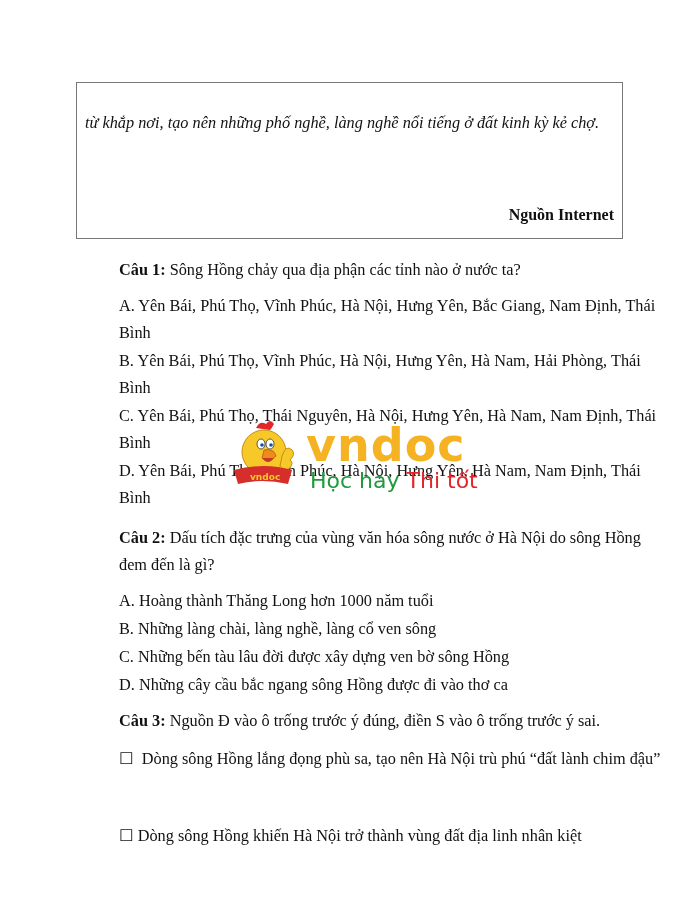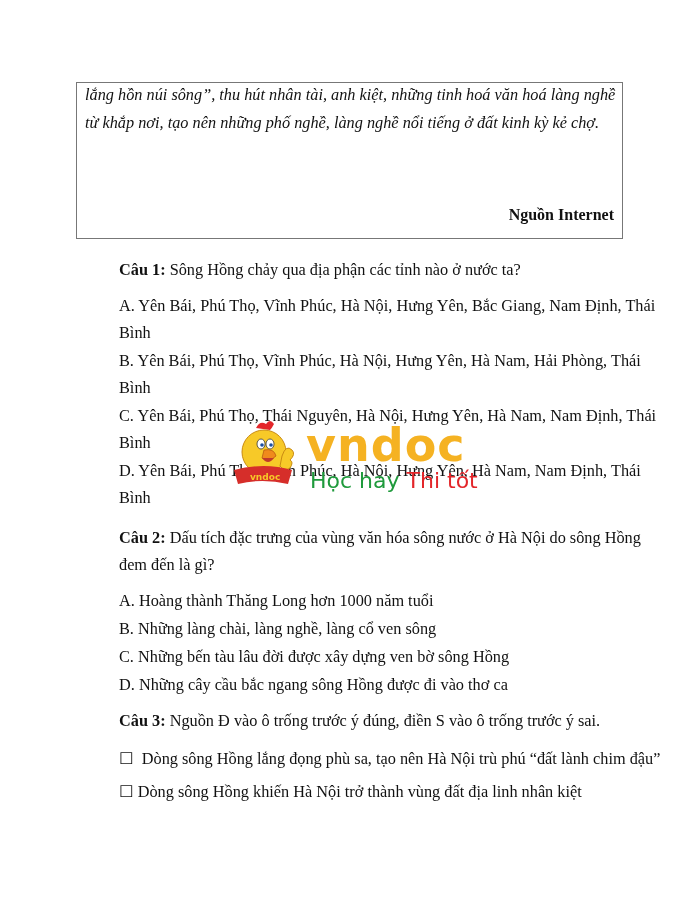--- a/index.html
+++ b/index.html
@@ -18,21 +18,20 @@
               font-weight: bold; font-size: 46px; letter-spacing: 1px; color: #f5b222; line-height: 46px; }
   .wm-slogan { position: absolute; left: 82px; top: 52px; font-family: "DejaVu Sans", sans-serif;
                font-weight: normal; font-size: 22px; line-height: 22px; white-space: nowrap; }
   .wm-slogan .g { color: #1f9a3c; }
   .wm-slogan .r { color: #e3262a; }
 </style>
 </head>
 <body>
 
 <div class="quote-box">
-  <div class="quote-line" style="top:2px">lắng hồn núi sông”, thu hút nhân tài, anh kiệt, những tinh hoá văn hoá làng nghề</div>
   <div class="quote-line" style="top:30px">từ khắp nơi, tạo nên những phố nghề, làng nghề nổi tiếng ở đất kinh kỳ kẻ chợ.</div>
   <div class="source">Nguồn Internet</div>
 </div>
 
 <div class="line" style="top:260px">
   <span class="bold">Câu 1:</span><span> Sông Hồng chảy qua địa phận các tỉnh nào ở nước ta?</span>
 </div>
 <div class="line" style="top:296px">A. Yên Bái, Phú Thọ, Vĩnh Phúc, Hà Nội, Hưng Yên, Bắc Giang, Nam Định, Thái</div>
 <div class="line" style="top:323px">Bình</div>
 <div class="line" style="top:351px">B. Yên Bái, Phú Thọ, Vĩnh Phúc, Hà Nội, Hưng Yên, Hà Nam, Hải Phòng, Thái</div>
@@ -50,21 +49,21 @@
 <div class="line" style="top:619px">B. Những làng chài, làng nghề, làng cổ ven sông</div>
 <div class="line" style="top:647px">C. Những bến tàu lâu đời được xây dựng ven bờ sông Hồng</div>
 <div class="line" style="top:675px">D. Những cây cầu bắc ngang sông Hồng được đi vào thơ ca</div>
 
 <div class="line" style="top:711px">
   <span class="bold">Câu 3:</span><span> Nguồn Đ vào ô trống trước ý đúng, điền S vào ô trống trước ý sai.</span>
 </div>
 <div class="line" style="top:749px">
   <span>☐</span><span style="white-space:pre">  Dòng sông Hồng lắng đọng phù sa, tạo nên Hà Nội trù phú “đất lành chim đậu”</span>
 </div>
-<div class="line" style="top:782px">
+<div class="line" style="top:826px">
   <span>☐</span><span style="white-space:pre"> Dòng sông Hồng khiến Hà Nội trở thành vùng đất địa linh nhân kiệt</span>
 </div>
 
 <div class="watermark">
   <svg class="wm-chick" viewBox="0 0 90 75">
     <path d="M28 10 q4 -8 10 -4 q4 -6 8 0 q-2 4 -4 6 z" fill="#e3262a"></path>
     <ellipse cx="36" cy="34" rx="22" ry="22" fill="#f7c928" stroke="#c98a12" stroke-width="1"></ellipse>
     <ellipse cx="33" cy="26" rx="4" ry="5" fill="#fff" stroke="#333" stroke-width="0.8"></ellipse>
     <ellipse cx="42" cy="26" rx="4" ry="5" fill="#fff" stroke="#333" stroke-width="0.8"></ellipse>
     <circle cx="34" cy="27" r="1.8" fill="#1a4fa0"></circle>

